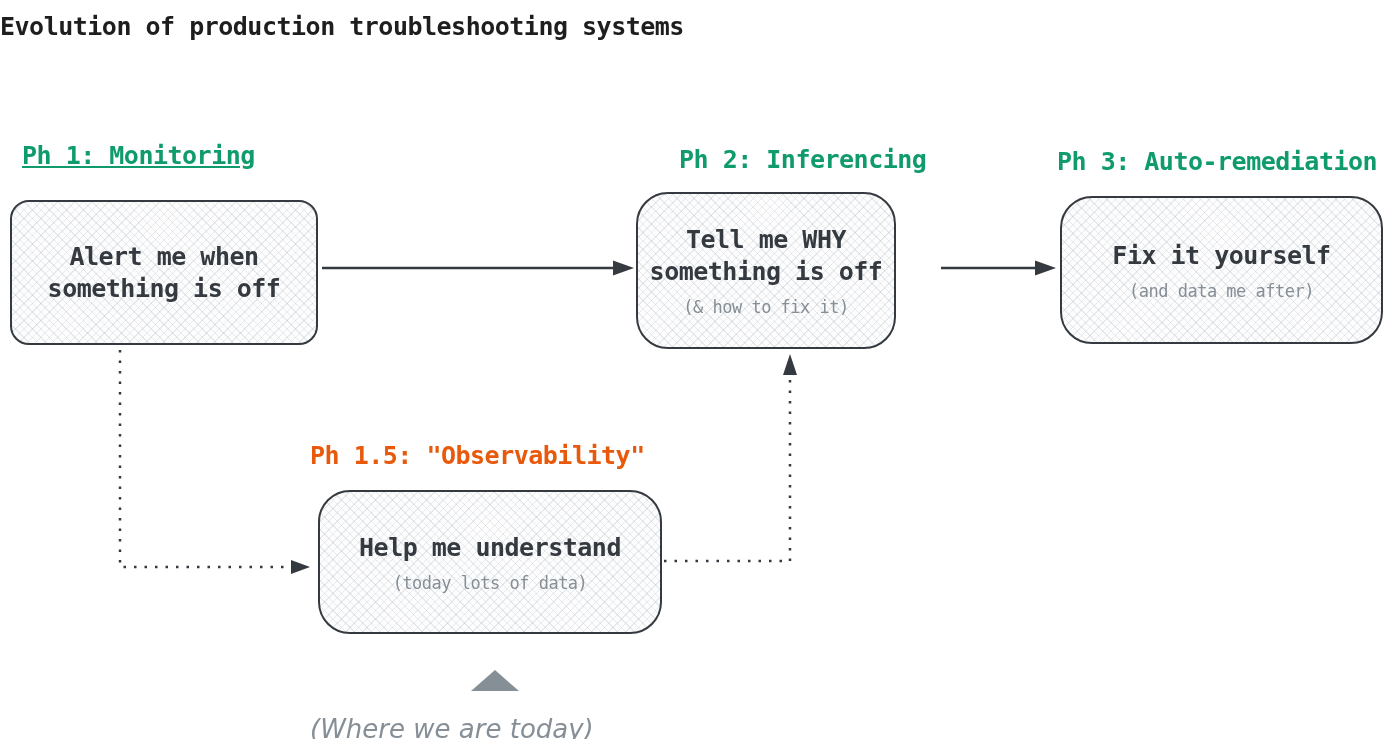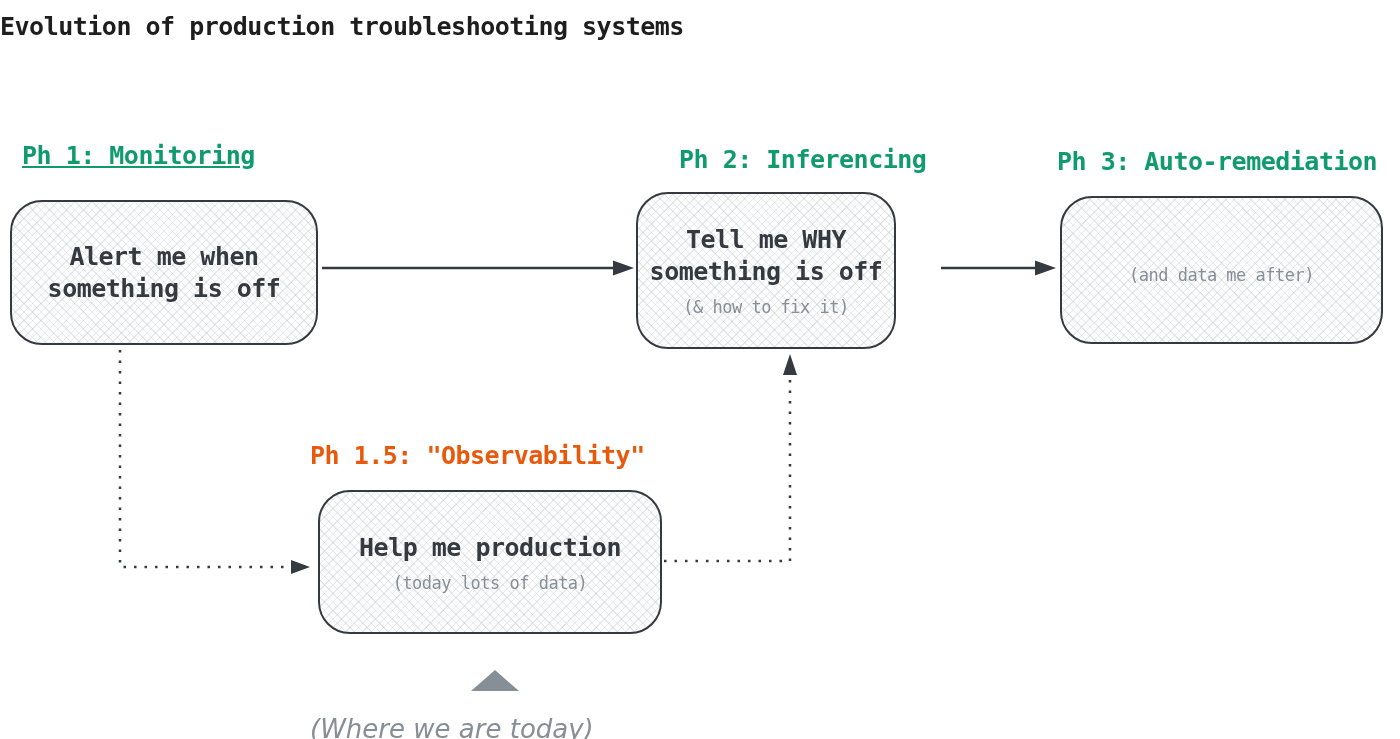--- a/index.html
+++ b/index.html
@@ -116,42 +116,45 @@
     <polygon points="495,670 471,691 519,691" fill="#868e96"></polygon>
   </svg>
 
   <div class="title">Evolution of production troubleshooting systems</div>
 
   <div class="phase-label label-green" style="left:22px; top:141px;text-decoration:underline;">Ph 1: Monitoring</div>
   <div class="phase-label label-green" style="left:655px; top:145px;margin-left:24px;">Ph 2: Inferencing</div>
   <div class="phase-label label-green" style="left:1057px; top:147px;text-align:center;">Ph 3: Auto-remediation</div>
   <div class="phase-label label-orange" style="left:310px; top:441px;">Ph 1.5: "Observability"</div>
 
-  <div class="box" style="left:10px; top:200px; width:308px; height:145px;">
+  <div class="box" style="left:10px; top:200px; width:308px; height:145px;border-radius:19px;">
     <div class="box-main">
       <div>Alert me when</div>
       <div>something is off</div>
     </div>
 
   </div>
 
   <div class="box" style="left:636px; top:192px; width:260px; height:157px;">
     <div class="box-main">
       <div>Tell me WHY</div>
       <div>something is off</div>
     </div>
     <div class="box-sub">(&amp; how to fix it)</div>
   </div>
 
   <div class="box" style="left:1060px; top:196px; width:323px; height:148px;">
+    <div class="box-main">
+      <div>Fix it yourself</div>
+    </div>
     <div class="box-sub">(and data me after)</div>
   </div>
 
   <div class="box" style="left:318px; top:490px; width:344px; height:144px;">
     <div class="box-main">
-      <div>Help me production</div>
+      <div>Help me understand</div>
     </div>
     <div class="box-sub">(today lots of data)</div>
   </div>
 
   <div class="today-note">(Where we are today)</div>
 
 </div>
 
 </body></html>

